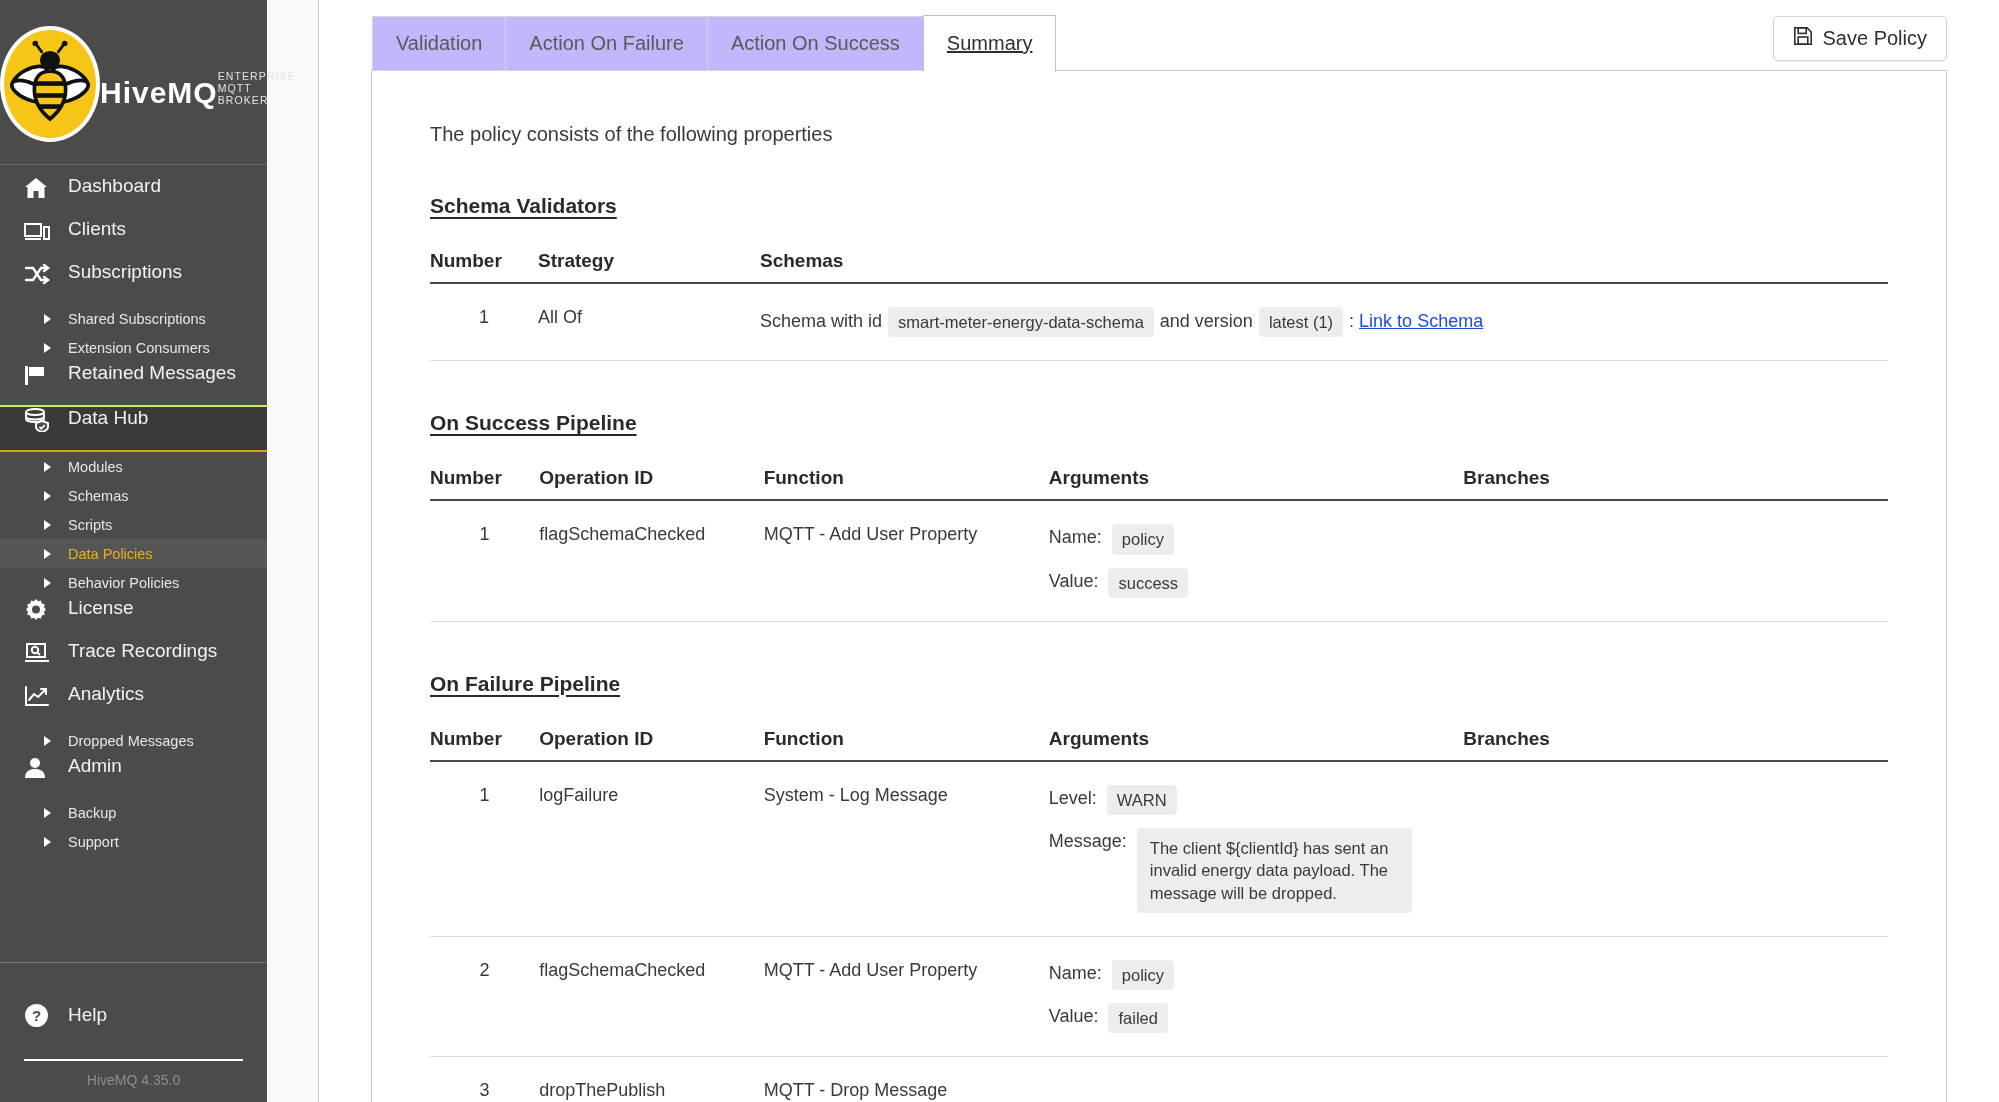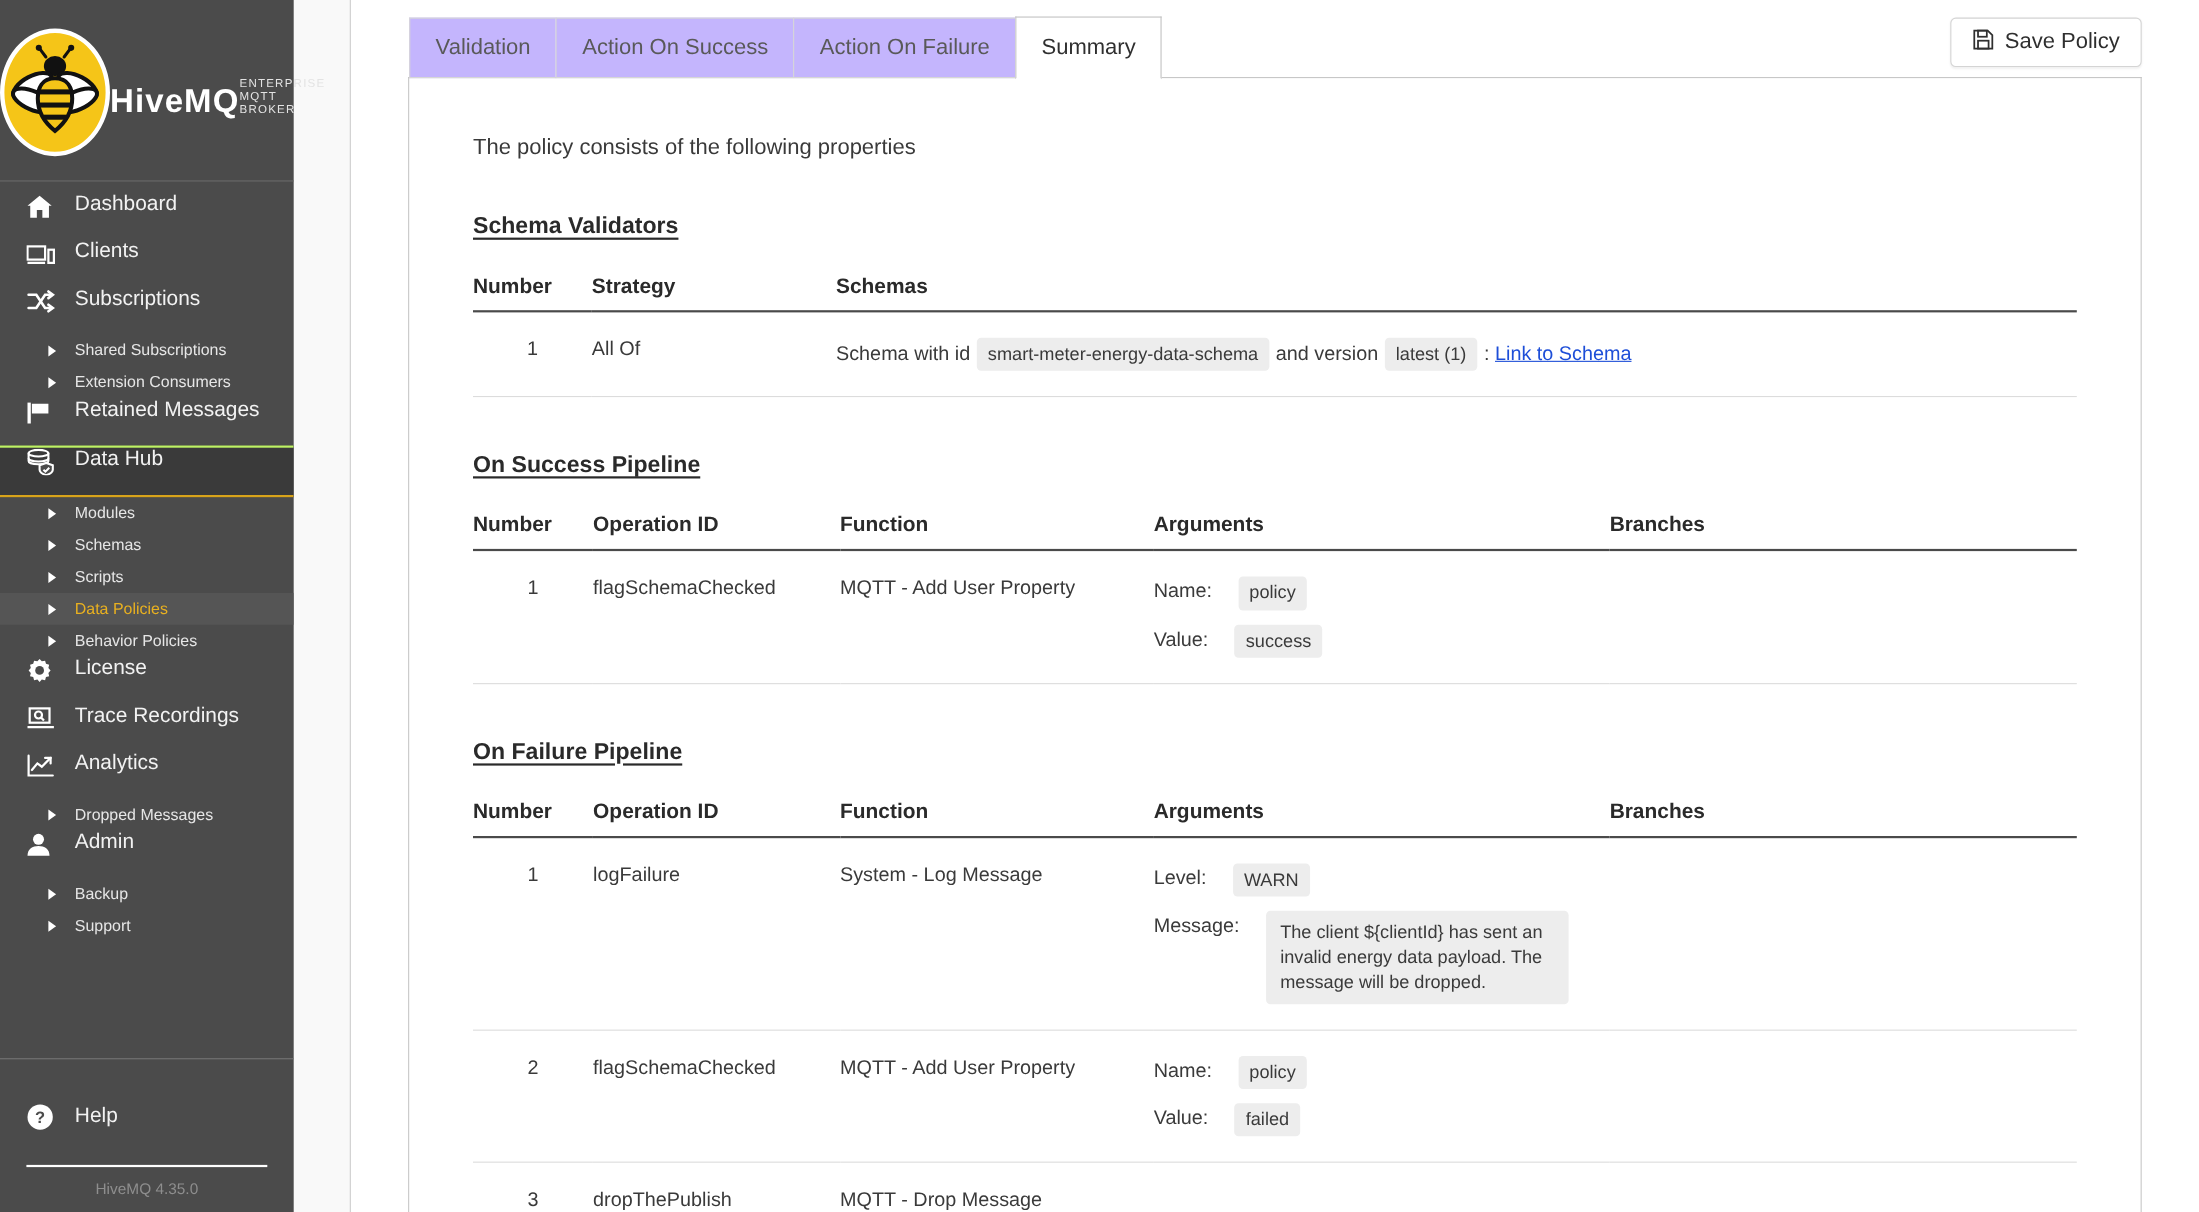--- a/index.html
+++ b/index.html
@@ -114,21 +114,21 @@
   .tab {
     height: 55px; padding: 0 23px;
     display: flex; align-items: center;
     font-size: 20px; color: #595959;
     background: #c4b5fd;
     border: 1px solid #d6d6d6;
     border-right: none;
     cursor: pointer;
     white-space: nowrap;
   }
-  .tab:last-child { border-right: 1px solid #d6d6d6; }
+  .tab:last-child { border-right: 1px solid #d6d6d6; text-decoration: underline; }
   .tab.active {
     background: #ffffff;
     color: #2f2f2f;
     border: 1px solid #c2c2c2;
     border-bottom: 1px solid #ffffff;
     height: 57px;
     margin-bottom: -1px;
     position: relative; z-index: 3;
   }
   .save-btn {
@@ -185,21 +185,21 @@
   .chip.block {
     display: inline-block; max-width: 275px;
     padding: 9px 13px; white-space: normal;
   }
   .schemacell { white-space: nowrap; font-size: 18px; color: #3a3a3a; }
   .schemacell .chip { margin: 0 6px; vertical-align: middle; }
   .link {
     color: #1d4ed8; text-decoration: underline; cursor: pointer;
   }
   .arg-row {
-    display: flex; align-items: flex-start; gap: 24px;
+    display: flex; align-items: flex-start; gap: 10px;
     margin-bottom: 13px;
   }
   .arg-row:last-child { margin-bottom: 0; }
   .arg-label { font-size: 18px; color: #3a3a3a; padding-top: 3px; white-space: nowrap; }
 
   
   col.c-num { width: 108px; }
   col.c-strategy { width: 222px; }
   col.c-schemas { width: auto; }
   col.c-opid { width: 222px; }
@@ -408,24 +408,24 @@
   <div class="gap-strip"></div>
 
   <section class="main">
 
     <div class="topbar">
       <div class="tabs">
         <div class="tab">
           <span>Validation</span>
         </div>
         <div class="tab">
+          <span>Action On Failure</span>
+        </div>
+        <div class="tab">
           <span>Action On Success</span>
-        </div>
-        <div class="tab">
-          <span>Action On Failure</span>
         </div>
         <div class="tab active">
           <span>Summary</span>
         </div>
       </div>
 
       <button class="save-btn">
         <span>
           <svg width="20" height="20" viewBox="0 0 20 20" fill="none" stroke="#2f2f2f" stroke-width="1.6">
             <path d="M1.8 1.8 L14 1.8 L18.2 6 L18.2 18.2 L1.8 18.2 Z"></path>

